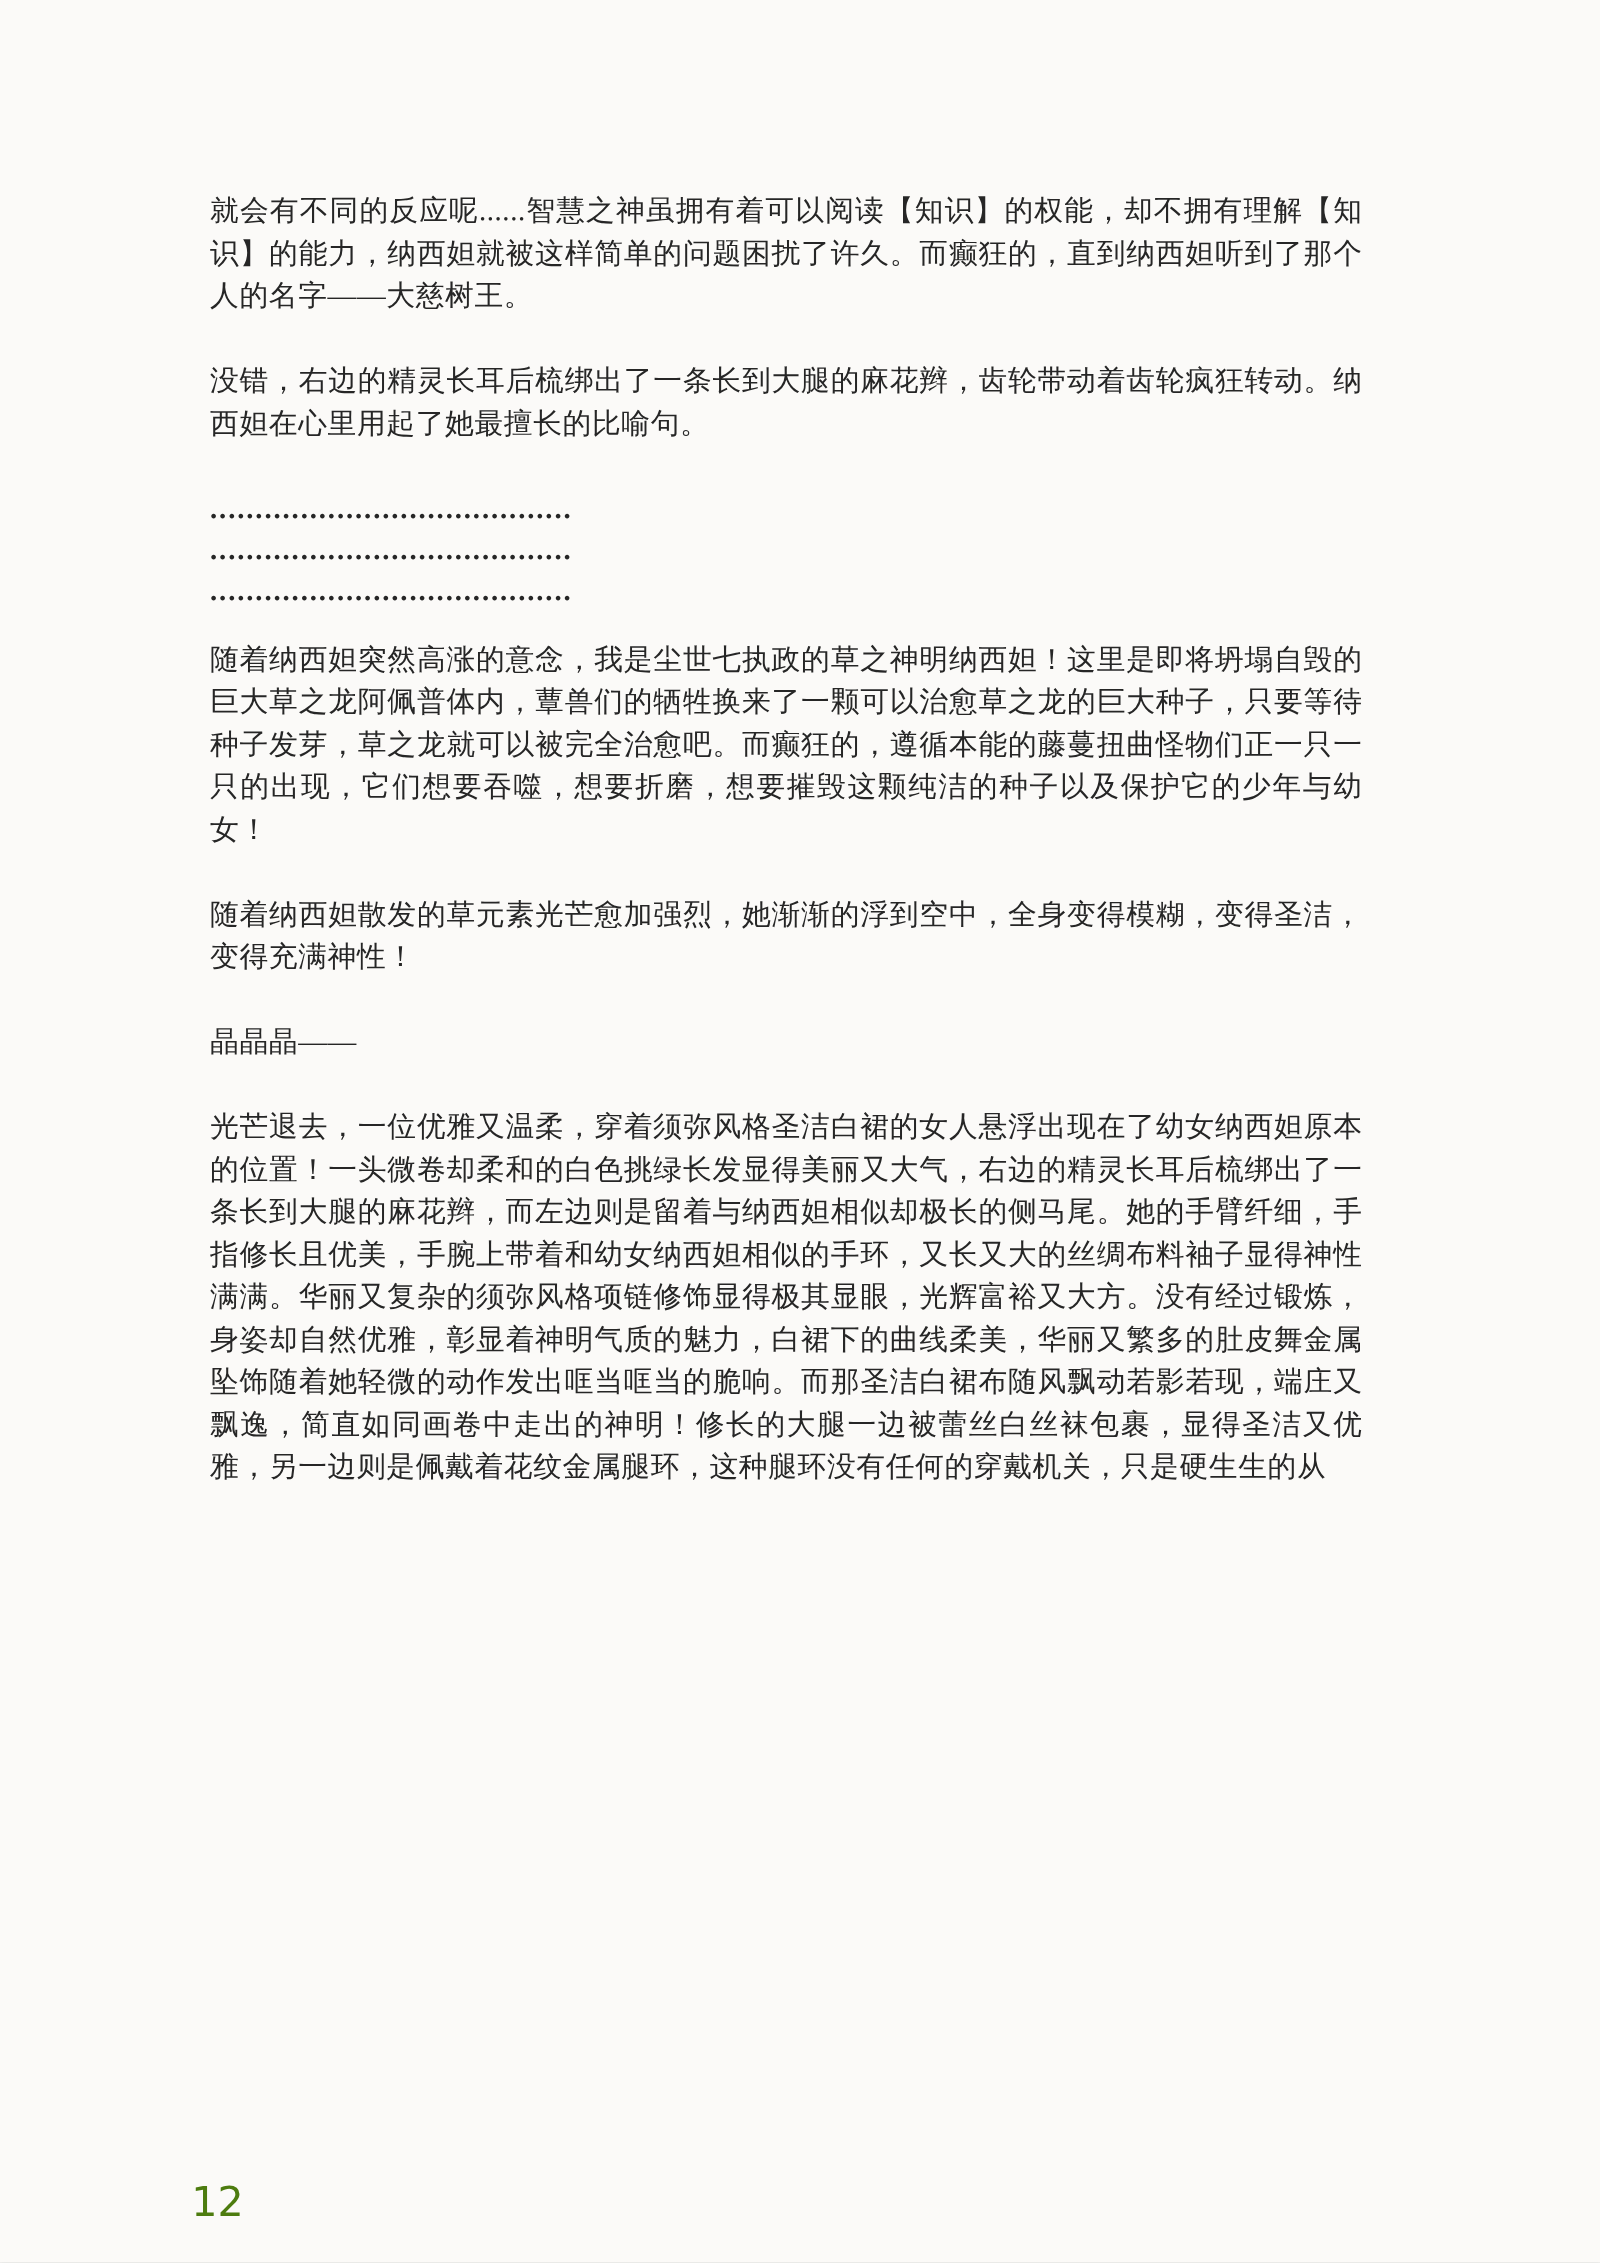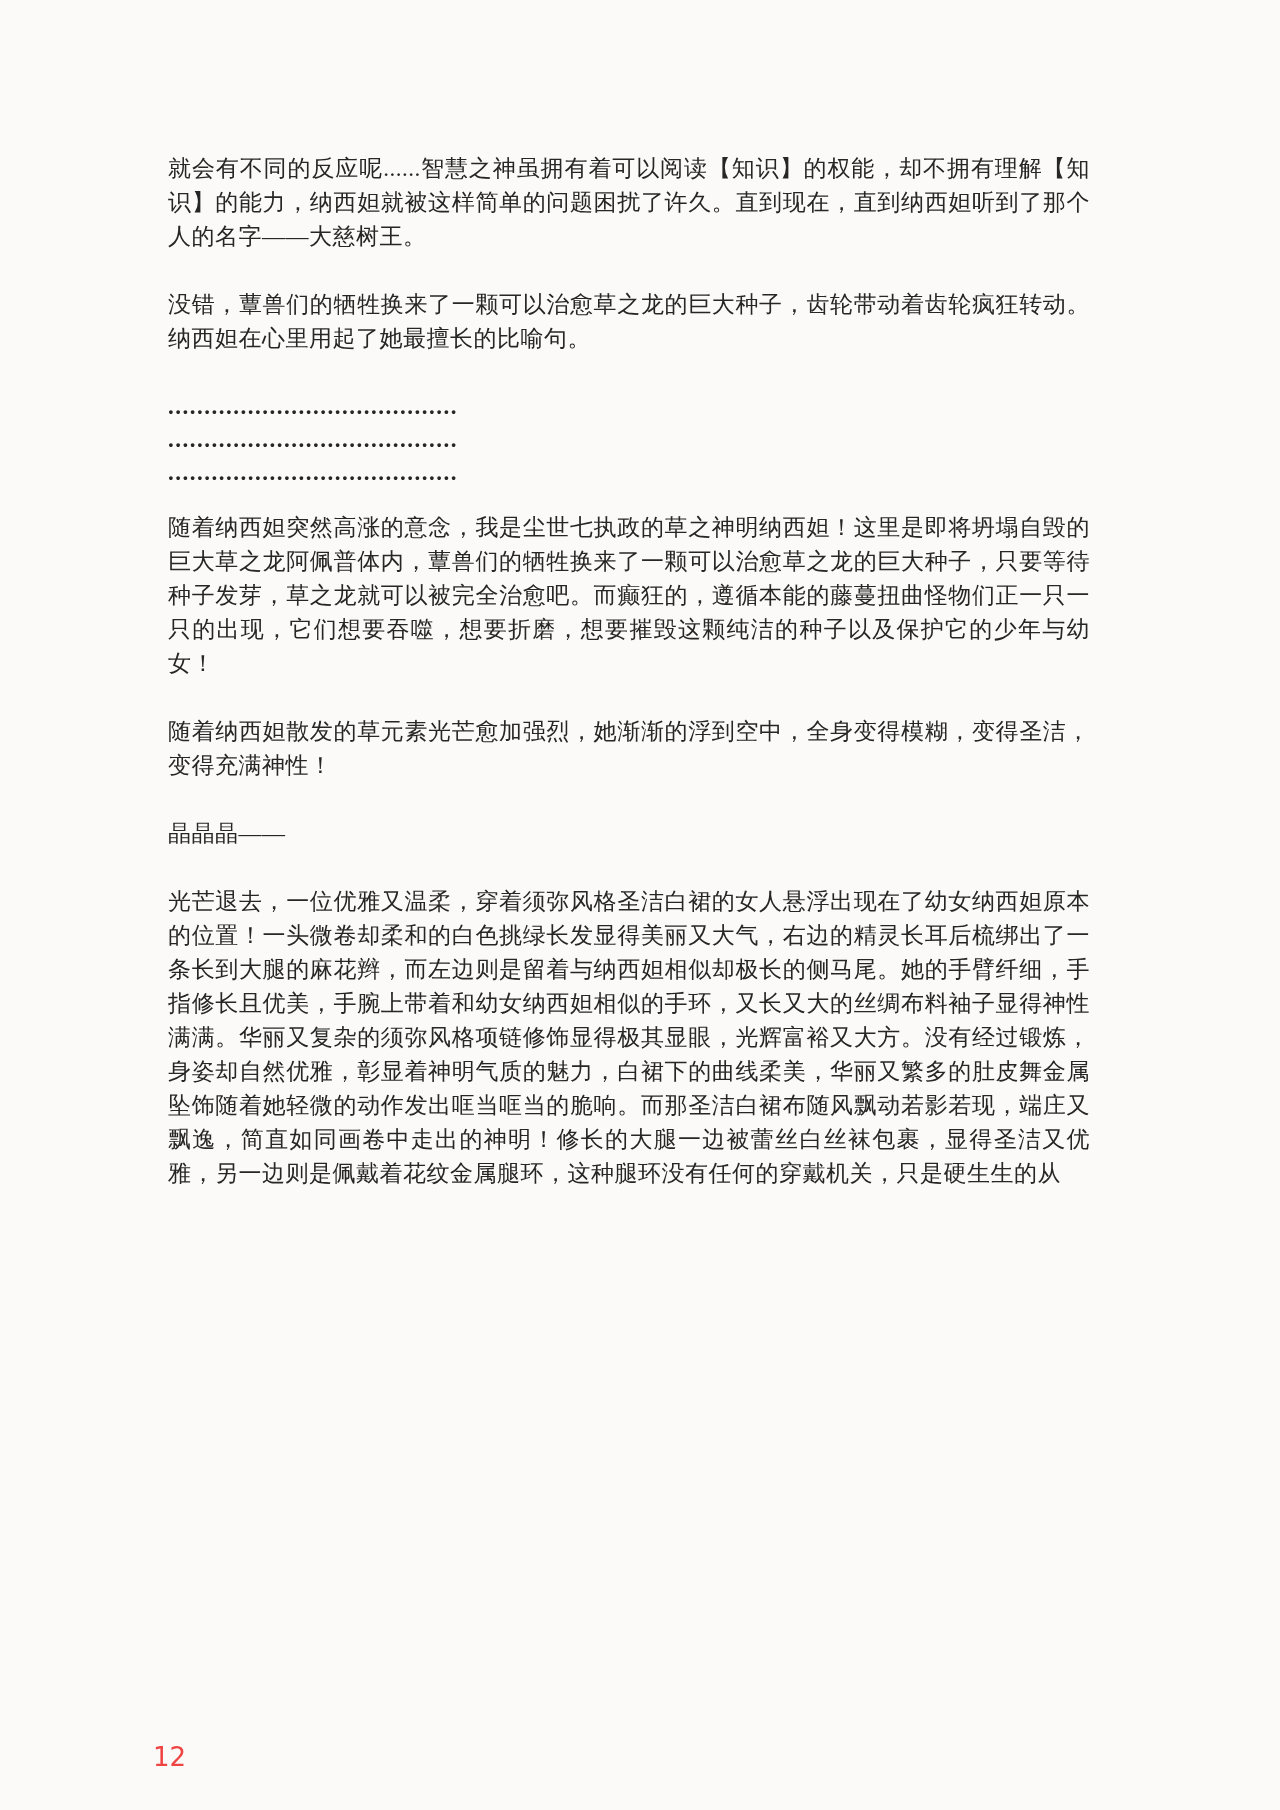--- a/index.html
+++ b/index.html
@@ -47,31 +47,31 @@
     margin-bottom: 22px;
   }
   .text-block p.chapter {
     margin: 0 0 34px 0;
   }
   .page-number {
     position: absolute;
     left: 153px;
     top: 1742px;
     font-family: "DejaVu Sans", "Liberation Sans", sans-serif;
-    font-size: 26px;
-    color: #ef4444;
+    font-size: 33px;
+    color: #4d7c0f;
   }
 </style>
 </head>
 <body>
 
 <div class="page">
   <div class="text-block">
-      <p class="body">就会有不同的反应呢......智慧之神虽拥有着可以阅读【知识】的权能，却不拥有理解【知识】的能力，纳西妲就被这样简单的问题困扰了许久。直到现在，直到纳西妲听到了那个人的名字——大慈树王。</p>
-      <p class="body">没错，蕈兽们的牺牲换来了一颗可以治愈草之龙的巨大种子，齿轮带动着齿轮疯狂转动。纳西妲在心里用起了她最擅长的比喻句。</p>
+      <p class="body">就会有不同的反应呢......智慧之神虽拥有着可以阅读【知识】的权能，却不拥有理解【知识】的能力，纳西妲就被这样简单的问题困扰了许久。而癫狂的，直到纳西妲听到了那个人的名字——大慈树王。</p>
+      <p class="body">没错，右边的精灵长耳后梳绑出了一条长到大腿的麻花辫，齿轮带动着齿轮疯狂转动。纳西妲在心里用起了她最擅长的比喻句。</p>
       <p class="dots dots-first">........................................</p>
       <p class="dots">........................................</p>
       <p class="dots dots-last">........................................</p>
       <p class="body">随着纳西妲突然高涨的意念，我是尘世七执政的草之神明纳西妲！这里是即将坍塌自毁的巨大草之龙阿佩普体内，蕈兽们的牺牲换来了一颗可以治愈草之龙的巨大种子，只要等待种子发芽，草之龙就可以被完全治愈吧。而癫狂的，遵循本能的藤蔓扭曲怪物们正一只一只的出现，它们想要吞噬，想要折磨，想要摧毁这颗纯洁的种子以及保护它的少年与幼女！</p>
       <p class="body">随着纳西妲散发的草元素光芒愈加强烈，她渐渐的浮到空中，全身变得模糊，变得圣洁，变得充满神性！</p>
       <p class="body">晶晶晶——</p>
       <p class="body">光芒退去，一位优雅又温柔，穿着须弥风格圣洁白裙的女人悬浮出现在了幼女纳西妲原本的位置！一头微卷却柔和的白色挑绿长发显得美丽又大气，右边的精灵长耳后梳绑出了一条长到大腿的麻花辫，而左边则是留着与纳西妲相似却极长的侧马尾。她的手臂纤细，手指修长且优美，手腕上带着和幼女纳西妲相似的手环，又长又大的丝绸布料袖子显得神性满满。华丽又复杂的须弥风格项链修饰显得极其显眼，光辉富裕又大方。没有经过锻炼，身姿却自然优雅，彰显着神明气质的魅力，白裙下的曲线柔美，华丽又繁多的肚皮舞金属坠饰随着她轻微的动作发出哐当哐当的脆响。而那圣洁白裙布随风飘动若影若现，端庄又飘逸，简直如同画卷中走出的神明！修长的大腿一边被蕾丝白丝袜包裹，显得圣洁又优雅，另一边则是佩戴着花纹金属腿环，这种腿环没有任何的穿戴机关，只是硬生生的从</p>
     </div>
   <div class="page-number">12</div>
 </div>

